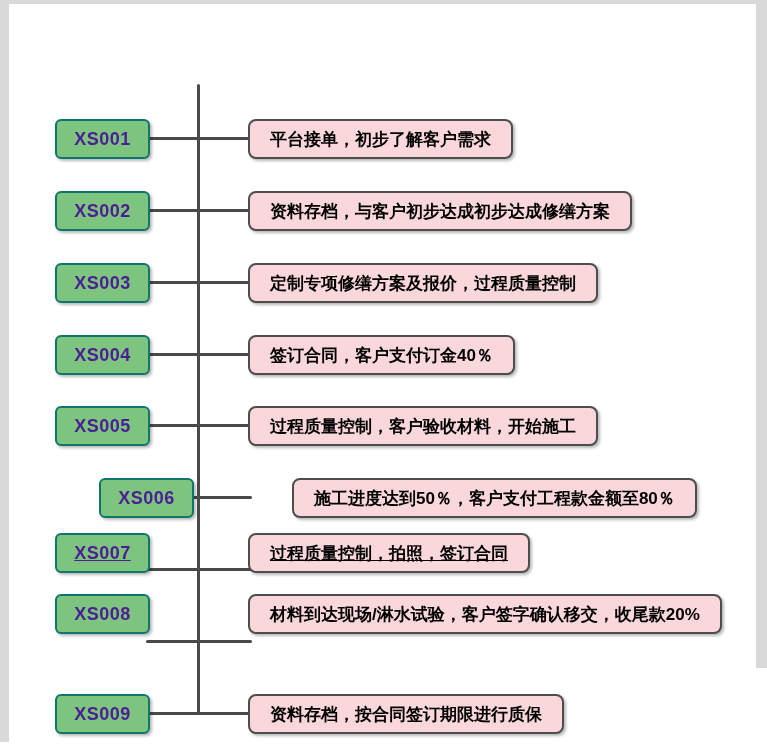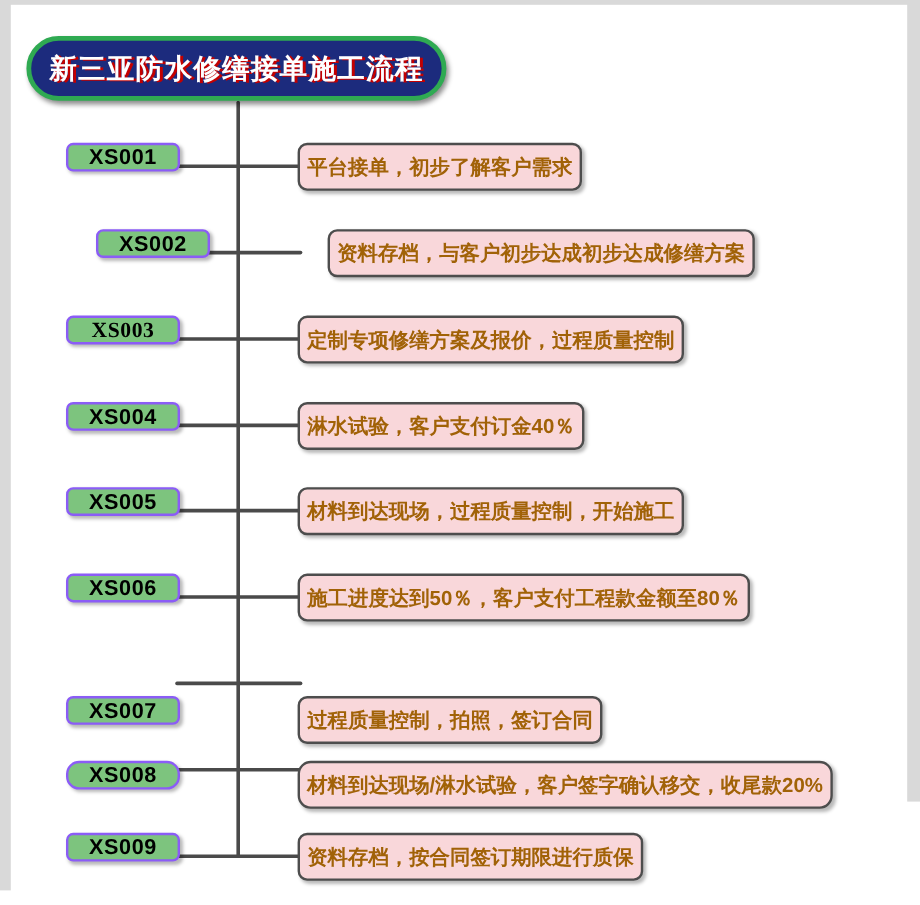--- a/index.html
+++ b/index.html
@@ -24,60 +24,57 @@
     text-shadow:2.5px 1px 0 #c40000;
     white-space:nowrap;
   }
 
   
   .trunk{position:absolute;left:197px;top:84px;width:3px;height:631px;background:#4a4a4a;border-radius:2px;}
   .h-line{position:absolute;left:146px;width:106px;height:3px;background:#4a4a4a;border-radius:2px;}
 
   
   .code-box{
-    position:absolute;left:55px;width:95px;height:24px;box-sizing:border-box;
-    background:#7dc47e;border:2px solid #8b5cf6;border-radius:6px;
+    position:absolute;left:55px;width:95px;height:40px;box-sizing:border-box;
+    background:#7dc47e;border:2px solid #0f766e;border-radius:6px;
     box-shadow:2px 2px 3px rgba(0,0,0,0.28);
     display:flex;align-items:center;justify-content:center;
-    font-size:18px;font-weight:bold;color:#000000;letter-spacing:0.5px;
+    font-size:18px;font-weight:bold;color:#4c1d95;letter-spacing:0.5px;
   }
   .desc-box{
     position:absolute;left:248px;height:40px;box-sizing:border-box;
     background:#f9d7da;border:2px solid #4d4d4d;border-radius:8px;
     box-shadow:2px 2px 3px rgba(0,0,0,0.28);
     display:inline-flex;align-items:center;justify-content:center;
-    padding:0 6px;white-space:nowrap;
-    font-size:17px;font-weight:bold;color:#a16207;
+    padding:0 20px;white-space:nowrap;
+    font-size:17px;font-weight:bold;color:#000000;
   }
 
   
   .r0 .code-box,.r0 .desc-box{top:119px;} .r0 .h-line{top:137px;}
-  .r1 .code-box,.r1 .desc-box{top:191px;margin-left:25px;} .r1 .h-line{top:209px;}
-  .r2 .code-box,.r2 .desc-box{top:263px;font-family:Liberation Serif, serif;} .r2 .h-line{top:281px;}
+  .r1 .code-box,.r1 .desc-box{top:191px;} .r1 .h-line{top:209px;}
+  .r2 .code-box,.r2 .desc-box{top:263px;} .r2 .h-line{top:281px;}
   .r3 .code-box,.r3 .desc-box{top:335px;} .r3 .h-line{top:353px;}
   .r4 .code-box,.r4 .desc-box{top:406px;} .r4 .h-line{top:424px;}
-  .r5 .code-box,.r5 .desc-box{top:478px;} .r5 .h-line{top:496px;}
-  .r6 .code-box,.r6 .desc-box{top:580px;} .r6 .h-line{top:568px;}
-  .r7 .code-box,.r7 .desc-box{top:634px;border-radius:11px;} .r7 .h-line{top:640px;}
+  .r5 .code-box,.r5 .desc-box{top:478px;margin-left:44px;} .r5 .h-line{top:496px;}
+  .r6 .code-box,.r6 .desc-box{top:533px;text-decoration:underline;} .r6 .h-line{top:568px;}
+  .r7 .code-box,.r7 .desc-box{top:594px;} .r7 .h-line{top:640px;}
   .r8 .code-box,.r8 .desc-box{top:694px;} .r8 .h-line{top:712px;}
 </style>
 </head>
 <body>
 
 <div id="stage">
 
   <div class="edge edge-top"></div>
   <div class="edge edge-left"></div>
   <div class="edge edge-right"></div>
 
   <div class="trunk"></div>
 
-  <div class="title-pill">
-    <span>新三亚防水修缮接单施工流程</span>
-  </div>
 
   <div class="row r0">
     <div class="h-line"></div>
     <div class="code-box">XS001</div>
     <div class="desc-box">平台接单，初步了解客户需求</div>
   </div>
 
   <div class="row r1">
     <div class="h-line"></div>
     <div class="code-box">XS002</div>
@@ -86,27 +83,27 @@
 
   <div class="row r2">
     <div class="h-line"></div>
     <div class="code-box">XS003</div>
     <div class="desc-box">定制专项修缮方案及报价，过程质量控制</div>
   </div>
 
   <div class="row r3">
     <div class="h-line"></div>
     <div class="code-box">XS004</div>
-    <div class="desc-box">淋水试验，客户支付订金40％</div>
+    <div class="desc-box">签订合同，客户支付订金40％</div>
   </div>
 
   <div class="row r4">
     <div class="h-line"></div>
     <div class="code-box">XS005</div>
-    <div class="desc-box">材料到达现场，过程质量控制，开始施工</div>
+    <div class="desc-box">过程质量控制，客户验收材料，开始施工</div>
   </div>
 
   <div class="row r5">
     <div class="h-line"></div>
     <div class="code-box">XS006</div>
     <div class="desc-box">施工进度达到50％，客户支付工程款金额至80％</div>
   </div>
 
   <div class="row r6">
     <div class="h-line"></div>

